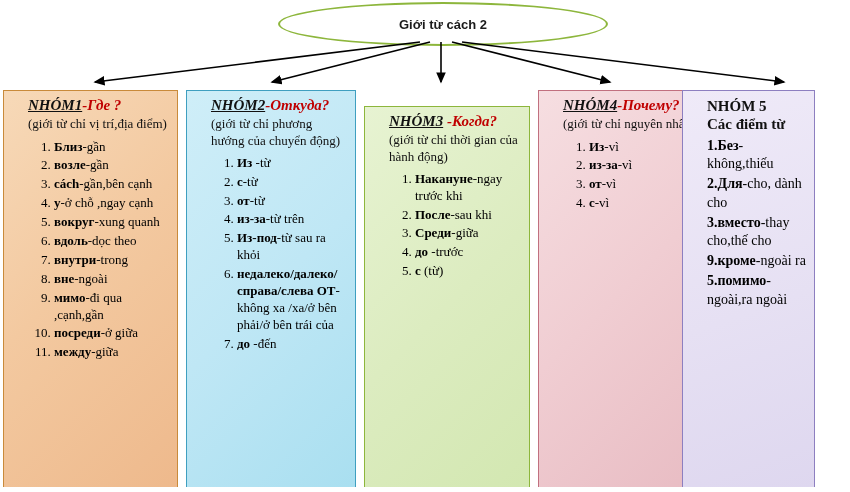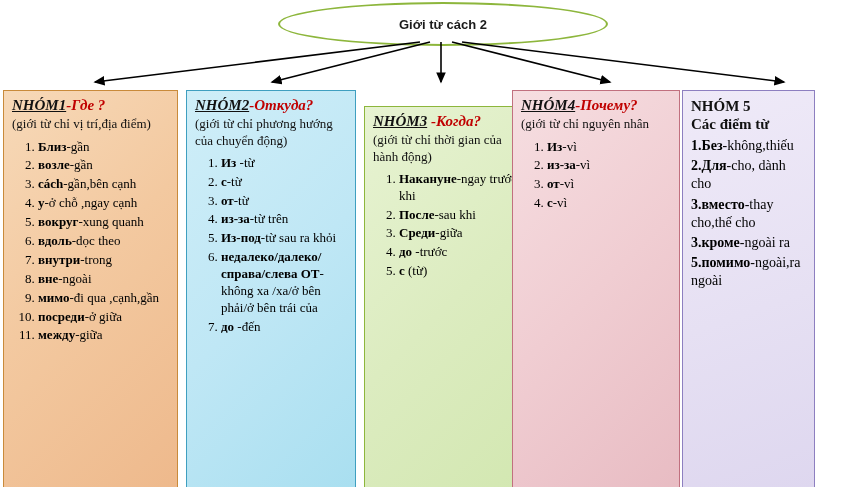--- a/index.html
+++ b/index.html
@@ -29,33 +29,33 @@
   
   #arrows{position:absolute;left:0;top:0;width:850px;height:100px;}
 
   
   .col{
     position:absolute;
     top:90px;
     height:400px;
     box-sizing:border-box;
     border:1px solid #9a9a9a;
-    padding:6px 8px 0 8px;
+    padding:6px 8px 0 24px;
     overflow:hidden;
   }
   .c1{left:3px;width:175px;
       background:linear-gradient(135deg,#f7d9b8 0%,#f3c9a0 45%,#eeb98c 100%);
       border-color:#c98a3a;}
   .c2{left:186px;width:170px;
       background:linear-gradient(135deg,#cfeef8 0%,#bfe7f5 50%,#a9dff0 100%);
       border-color:#3f9fc0;}
   .c3{left:364px;width:166px;
       background:linear-gradient(135deg,#e7f3d2 0%,#dcecc0 50%,#d2e7b0 100%);
       border-color:#8db63c;margin-top:16px;}
-  .c4{left:512px;width:168px;
+  .c4{left:538px;width:168px;
       background:linear-gradient(135deg,#f6dee1 0%,#f0cdd2 50%,#e8bcc3 100%);
       border-color:#c1707f;}
   .c5{left:682px;width:133px;
       background:linear-gradient(160deg,#efeaf8 0%,#e6e0f3 55%,#ded7ef 100%);
       border-color:#8d7fc0;}
 
   .col-head{
     font-size:15px;
     line-height:1.15;
     margin:0 0 2px 0;
@@ -186,19 +186,19 @@
 
   <div class="col c5">
     <div class="c5-head">
       <span>NHÓM 5</span>
       <span class="l2">Các điểm từ</span>
     </div>
     <div class="plain-list">
       <div><span class="w">1.Без</span>-không,thiếu</div>
       <div><span class="w">2.Для</span>-cho, dành cho</div>
       <div><span class="w">3.вместо</span>-thay cho,thế cho</div>
-      <div><span class="w">3.кроме</span>-ngoài ra</div>
+      <div><span class="w">9.кроме</span>-ngoài ra</div>
       <div><span class="w">5.помимо</span>-ngoài,ra ngoài</div>
     </div>
   </div>
 
   <div class="bottom-strip"></div>
 </div>
 
 </body></html>

